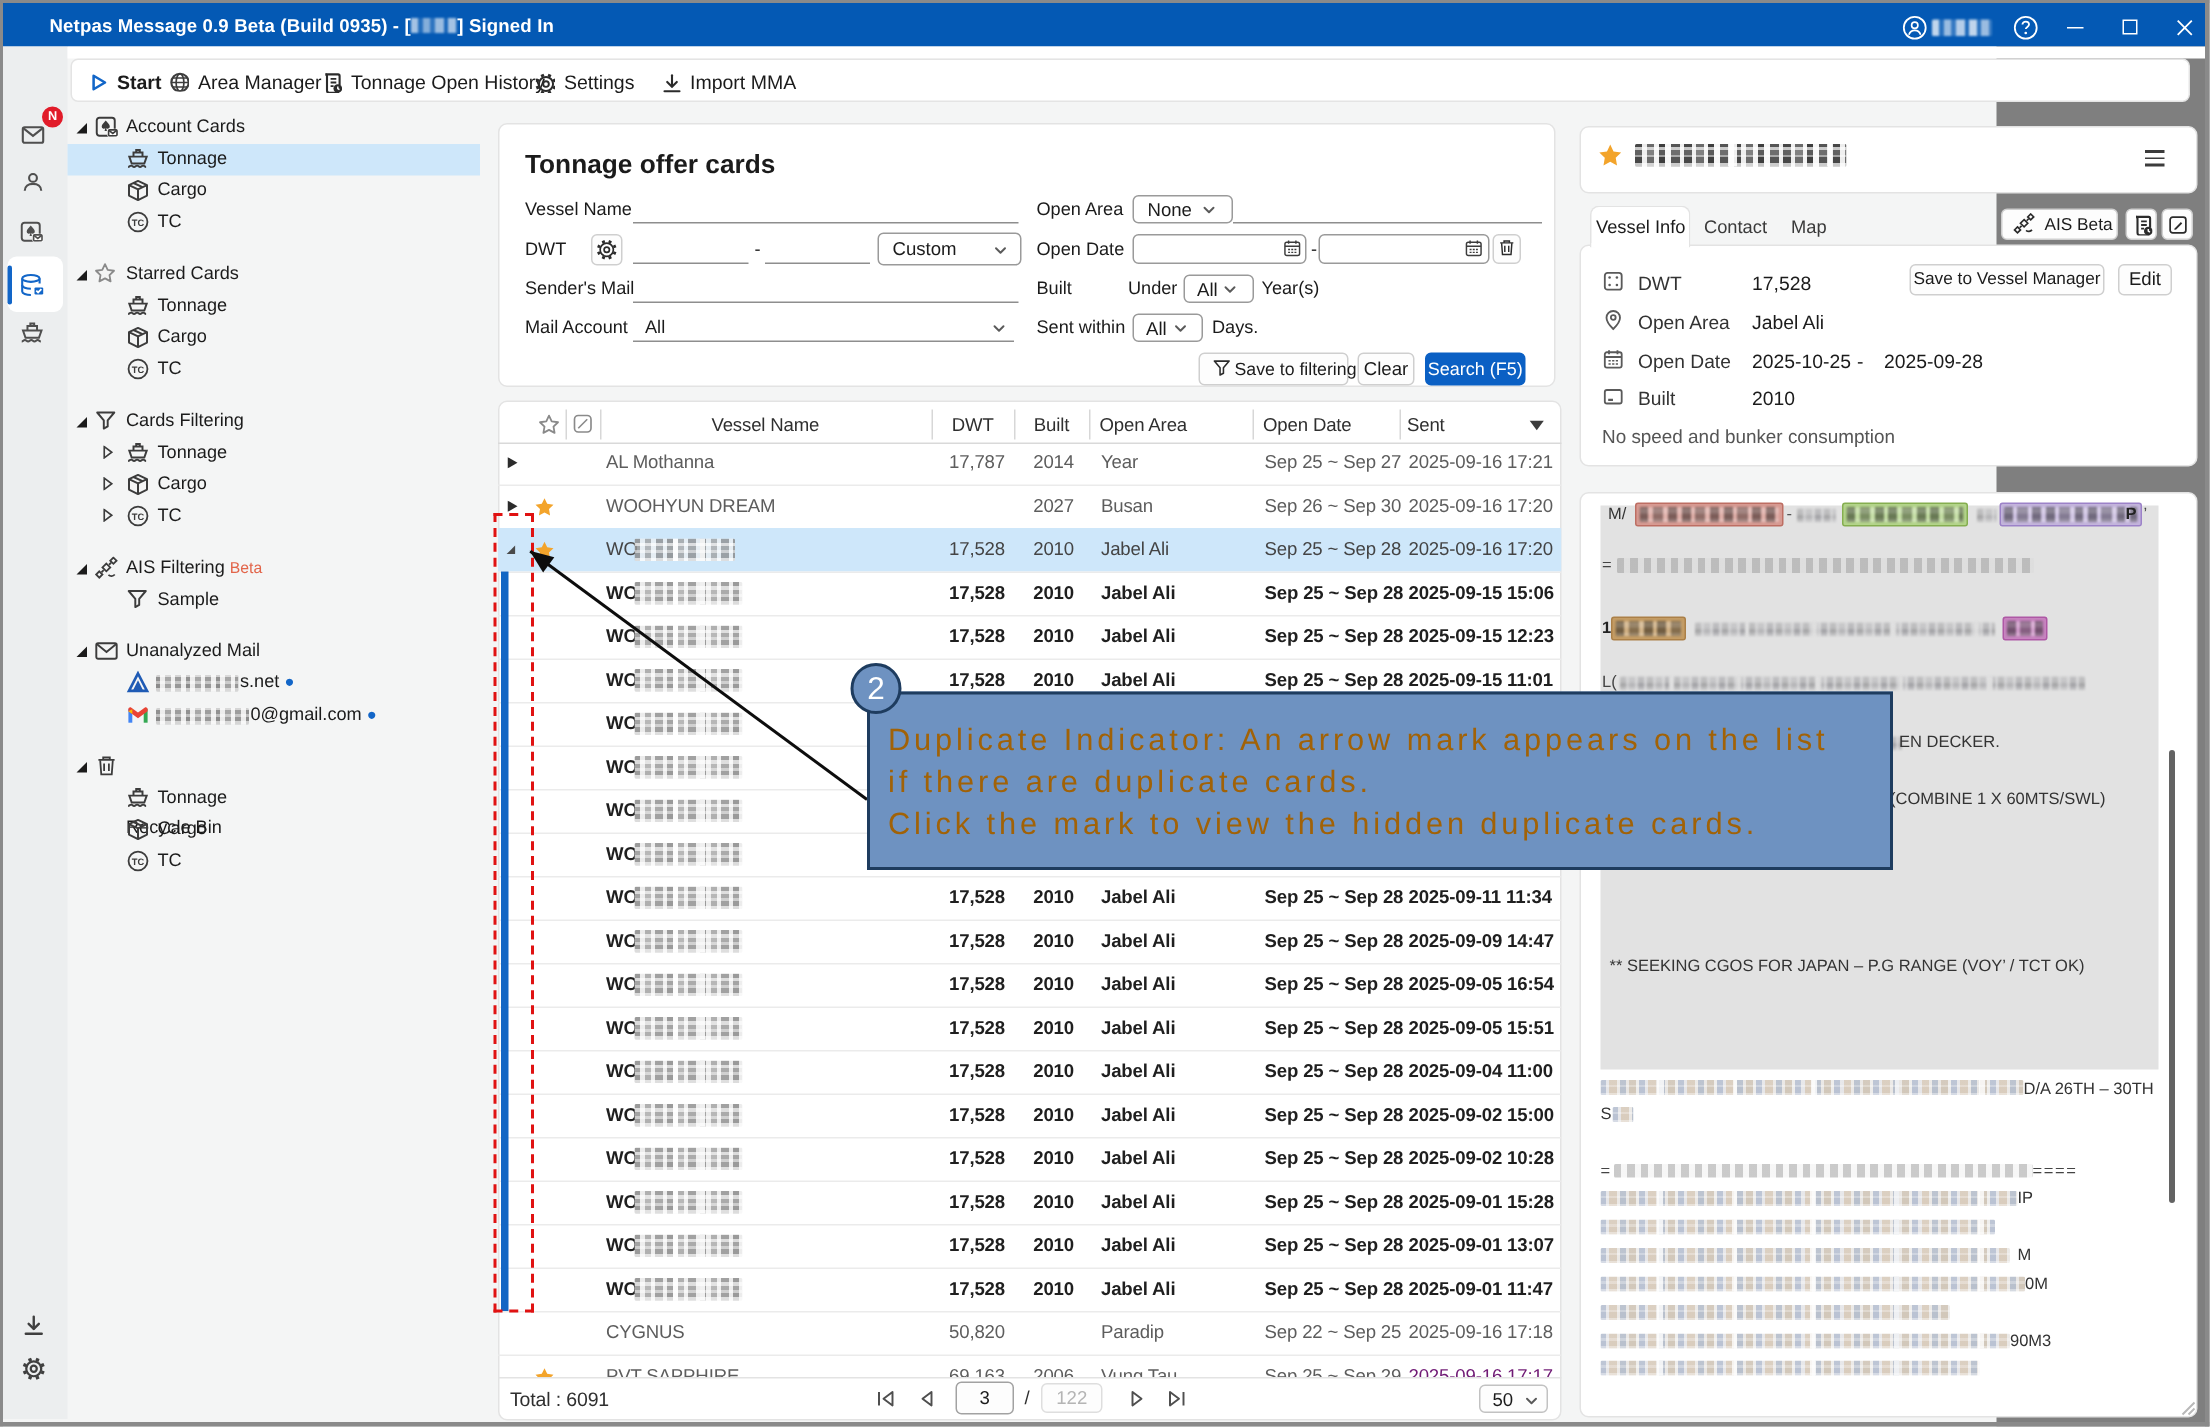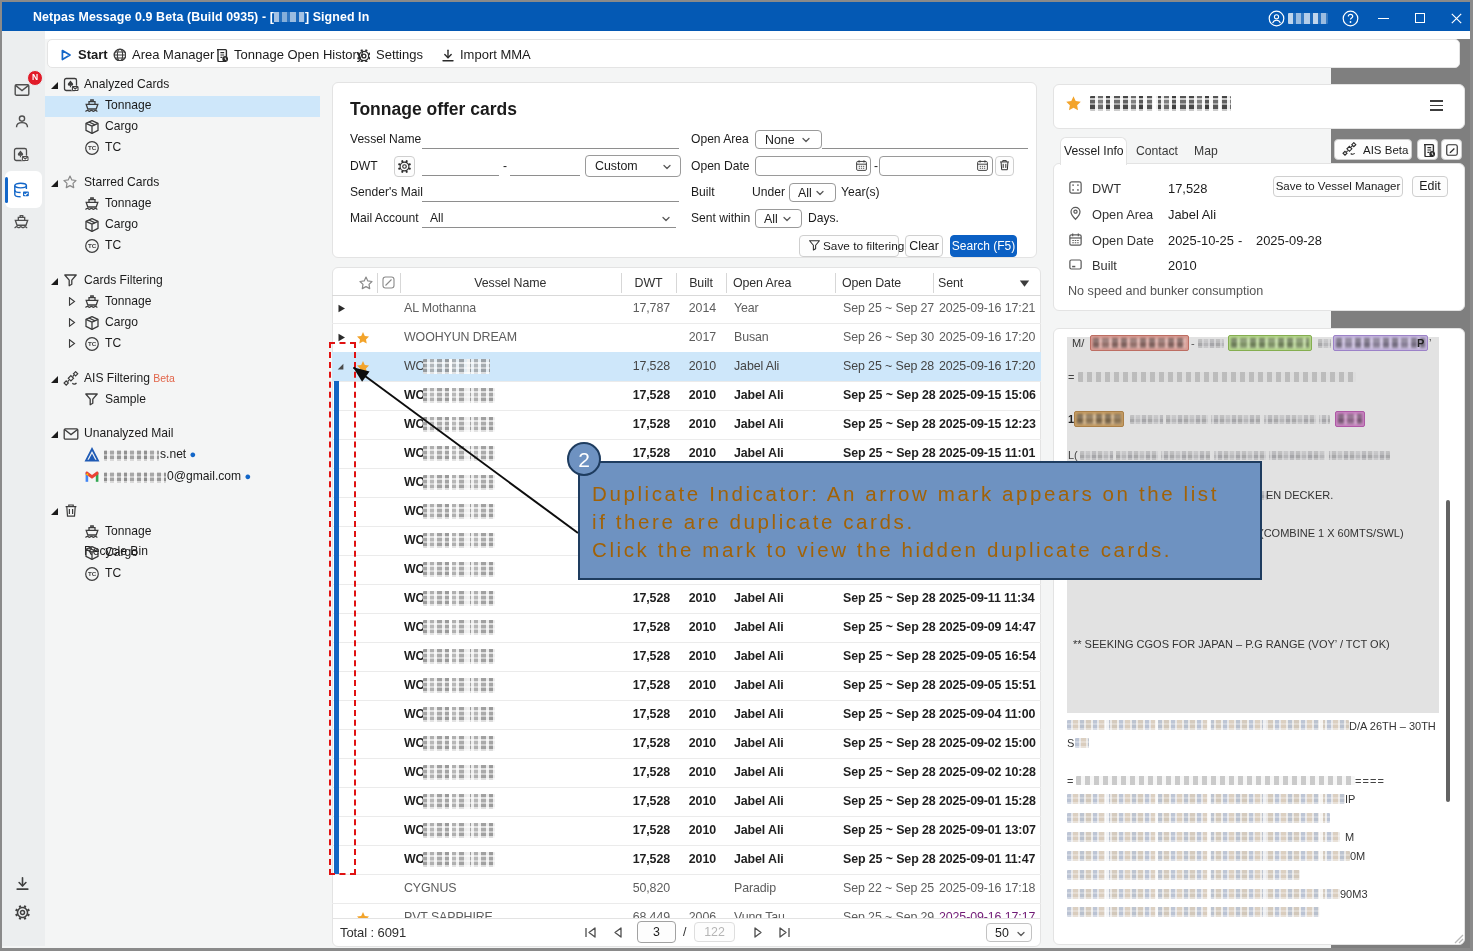--- a/index.html
+++ b/index.html
@@ -142,21 +142,21 @@
 <svg class="abs" style="left:50px;top:81px;" width="9" height="9" viewBox="0 0 9 9">
       <path d="M8 1 L8 8 L1 8 z" fill="#1b1b1b"></path>
     </svg>
 <svg class="abs" style="left:63px;top:77px;" width="16" height="16" viewBox="0 0 16 16">
       <rect x="1.5" y="1.5" width="12" height="12" rx="1.8" fill="none" stroke="#3c3c3c" stroke-width="1.3"></rect>
       <path d="M7.5 3.4C8.9 5.2 10.2 6 10.2 7.3a1.5 1.5 0 0 1-2.4 1.2l.5 1.8H6.7l.5-1.8a1.5 1.5 0 0 1-2.4-1.2c0-1.3 1.3-2.1 2.7-3.9z" fill="#3c3c3c"></path>
       <rect x="8.6" y="8.8" width="7.2" height="5.4" rx="0.8" fill="#fff"></rect>
       <rect x="9.4" y="9.6" width="5.6" height="3.9" rx="0.6" fill="none" stroke="#3c3c3c" stroke-width="1.1"></rect>
       <path d="M9.6 9.9 12.2 12l2.6-2.1" fill="none" stroke="#3c3c3c" stroke-width="1.1"></path>
     </svg>
-<div class="lbl" style="left:84px;top:77px;">Analyzed Cards</div>
+<div class="lbl" style="left:84px;top:77px;">Account Cards</div>
 <svg class="abs" style="left:84px;top:98px;" width="16" height="16" viewBox="0 0 16 16">
       <g fill="none" stroke="#3c3c3c" stroke-width="1.3">
         <path d="M5 6.4V3.6h6v2.8"></path>
         <path d="M6.8 3.6V2h2.4v1.6"></path>
         <path d="M2.2 6.4h11.6l-1.6 4.6H3.8z"></path>
         <path d="M1.4 13.3c1 0 1-.9 2-.9s1 .9 2 .9 1-.9 2-.9 1 .9 2 .9 1-.9 2-.9 1 .9 2 .9"></path>
       </g>
     </svg>
 <div class="lbl" style="left:105px;top:98px;">Tonnage</div>
 <svg class="abs" style="left:84px;top:119px;" width="16" height="16" viewBox="0 0 16 16">
@@ -433,21 +433,21 @@
 <div class="cell" style="left:511.5px;top:7px;color:#5d5d5d;">Sep 25 ~ Sep 27</div>
 <div class="cell" style="left:607.5px;top:7px;color:#5d5d5d;">2025-09-16 17:21</div>
 <div class="abs" style="left:0;top:58px;width:100%;height:1px;background:#ebebeb;"></div>
 <svg class="abs" style="left:5px;top:39px;" width="9" height="9" viewBox="0 0 9 9">
         <path d="M1.5 0.8 8 4.5 1.5 8.2z" fill="#2b2b2b"></path>
       </svg>
 <svg class="abs" style="left:24.5px;top:36.5px;" width="14" height="14" viewBox="0 0 14 14">
         <path d="M7 1.1 8.8 4.9 13 5.5 10 8.4l.72 4.2L7 10.6 3.28 12.6 4 8.4 1 5.5 5.2 4.9z" fill="#f3a42b" stroke="#f3a42b" stroke-width="0" stroke-linejoin="round"></path>
       </svg>
 <div class="cell" style="left:72.5px;top:36px;color:#5d5d5d;">WOOHYUN DREAM</div>
-<div class="cell" style="left:344.5px;top:36px;width:40px;text-align:right;color:#5d5d5d;">2017</div>
+<div class="cell" style="left:344.5px;top:36px;width:40px;text-align:right;color:#5d5d5d;">2027</div>
 <div class="cell" style="left:402.5px;top:36px;color:#5d5d5d;">Busan</div>
 <div class="cell" style="left:511.5px;top:36px;color:#5d5d5d;">Sep 26 ~ Sep 30</div>
 <div class="cell" style="left:607.5px;top:36px;color:#5d5d5d;">2025-09-16 17:20</div>
 <div class="abs" style="left:0;top:58px;width:100%;height:29px;background:#cee7fa;"></div>
 <div class="abs" style="left:0;top:87px;width:100%;height:1px;background:#ebebeb;"></div>
 <svg class="abs" style="left:5px;top:69px;" width="7" height="7" viewBox="0 0 7 7">
         <path d="M6.4 0.7 L6.4 6.4 L0.7 6.4 z" fill="#4a4a4a"></path>
       </svg>
 <svg class="abs" style="left:24.5px;top:65.5px;" width="14" height="14" viewBox="0 0 14 14">
         <path d="M7 1.1 8.8 4.9 13 5.5 10 8.4l.72 4.2L7 10.6 3.28 12.6 4 8.4 1 5.5 5.2 4.9z" fill="#f3a42b" stroke="#f3a42b" stroke-width="0" stroke-linejoin="round"></path>
@@ -599,21 +599,21 @@
 <div class="cell" style="left:72.5px;top:587px;color:#5d5d5d;">CYGNUS</div>
 <div class="cell" style="left:278.5px;top:587px;width:60px;text-align:right;color:#5d5d5d;">50,820</div>
 <div class="cell" style="left:402.5px;top:587px;color:#5d5d5d;">Paradip</div>
 <div class="cell" style="left:511.5px;top:587px;color:#5d5d5d;">Sep 22 ~ Sep 25</div>
 <div class="cell" style="left:607.5px;top:587px;color:#5d5d5d;">2025-09-16 17:18</div>
 
 <svg class="abs" style="left:24.5px;top:616.5px;" width="14" height="14" viewBox="0 0 14 14">
         <path d="M7 1.1 8.8 4.9 13 5.5 10 8.4l.72 4.2L7 10.6 3.28 12.6 4 8.4 1 5.5 5.2 4.9z" fill="#f3a42b" stroke="#f3a42b" stroke-width="0" stroke-linejoin="round"></path>
       </svg>
 <div class="cell" style="left:72.5px;top:616px;color:#5d5d5d;">PVT SAPPHIRE</div>
-<div class="cell" style="left:278.5px;top:616px;width:60px;text-align:right;color:#5d5d5d;">68,449</div>
+<div class="cell" style="left:278.5px;top:616px;width:60px;text-align:right;color:#5d5d5d;">69,163</div>
 <div class="cell" style="left:344.5px;top:616px;width:40px;text-align:right;color:#5d5d5d;">2006</div>
 <div class="cell" style="left:402.5px;top:616px;color:#5d5d5d;">Vung Tau</div>
 <div class="cell" style="left:511.5px;top:616px;color:#5d5d5d;">Sep 25 ~ Sep 29</div>
 <div class="cell" style="left:607.5px;top:616px;color:#701a75;">2025-09-16 17:17</div>
 </div>
 <div class="abs" style="left:334px;top:381px;width:4.5px;height:493px;background:#1266c4;"></div>
 <div class="abs" style="left:331.5px;top:918px;width:709px;height:1px;background:#e3e3e3;"></div>
 <div class="cell" style="left:340px;top:925px;color:#2f2f2f;font-size:13px;">Total : 6091</div>
 <svg class="abs" style="left:584px;top:926px;" width="13" height="13" viewBox="0 0 13 13">
       <path d="M2 2v9M11 2 5 6.5 11 11z" fill="none" stroke="#4f4f4f" stroke-width="1.3" stroke-linejoin="round"></path>

